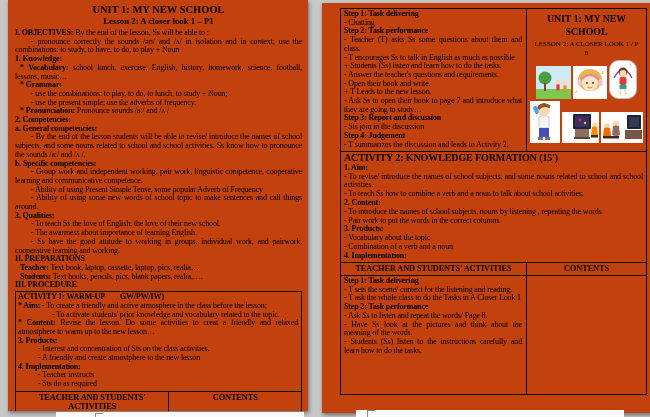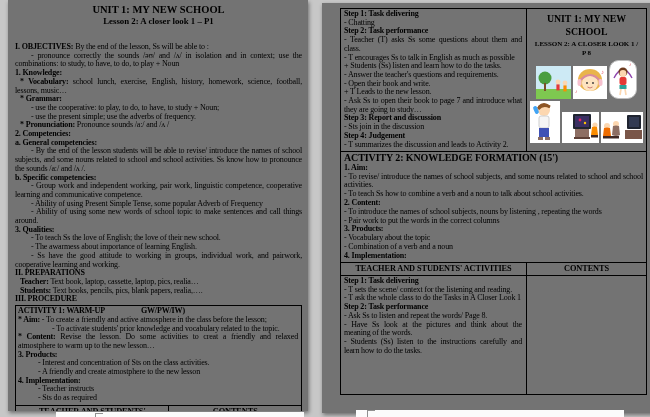--- a/index.html
+++ b/index.html
@@ -1,32 +1,32 @@
 <!DOCTYPE html>
 <html><head>
 <meta charset="utf-8">
 <style>
   html,body{margin:0;padding:0}
   body{width:650px;height:417px;background:#c7c7c7;position:relative;overflow:hidden;
        font-family:"Liberation Serif","DejaVu Serif",serif;color:#000}
-  .page{position:absolute;background:#737373;box-shadow:1px 2px 4px rgba(0,0,0,.45);
+  .page{position:absolute;background:#c2410c;box-shadow:1px 2px 4px rgba(0,0,0,.45);
         box-sizing:border-box;overflow:hidden}
   .page1{left:8px;top:0;width:300px;height:411px;padding:3px 6px 0 7px}
   .page2{left:322px;top:3px;width:356px;height:410px;padding:5px 5px 0 18px}
 
   .para{font-size:8px;line-height:8.7px;text-align:justify;letter-spacing:-0.15px}
   .para b{font-weight:bold}
   .ind{text-indent:16px}
   .indsm{text-indent:5px}
   .ind2{text-indent:34px}
   .ind2a{text-indent:20px}
-  .gap{margin-left:36px}
+  .gap{margin-left:15px}
 
   .title{font-weight:bold;font-size:10.5px;text-align:center;line-height:13px}
-  .subtitle{font-weight:bold;font-size:8.8px;text-align:center;line-height:11px;margin-bottom:16px}
+  .subtitle{font-weight:bold;font-size:8.8px;text-align:center;line-height:11px;margin-bottom:2px}
 
   .actbox{border:1px solid #000;margin-top:1px;padding:1px 3px 2px 2px}
   .thead{display:flex;border:1px solid #000;margin-top:-1px;font-weight:bold;text-align:center;
          font-size:8.3px;letter-spacing:-0.1px}
   .thead .c1{width:53.5%;border-right:1px solid #000;padding:1.5px 0 2px}
   .thead .c2{flex:1;padding:1.5px 0 2px}
 
   .bigtable{border:1px solid #000;width:307px;box-sizing:border-box}
   .trow{display:flex}
   .steps-cell{width:186px;border-right:1px solid #000;padding:1px 4px 2px 3px;box-sizing:border-box}
@@ -35,42 +35,42 @@
   .act2head{border-top:1px solid #000;font-weight:bold;font-size:10px;padding:1px 3px;
             letter-spacing:-0.1px;line-height:9.5px}
   .act2body{padding:0 3px 1px}
   .act2body .para{line-height:8.8px}
   .thead2{display:flex;border-top:1px solid #000;border-bottom:1px solid #000;font-weight:bold;
           text-align:center;font-size:8.3px;letter-spacing:-0.1px}
   .thead2 .c1{width:186px;border-right:1px solid #000;padding:1.5px 0 2px;box-sizing:border-box}
   .thead2 .c2{flex:1;padding:1.5px 0 2px}
 
   .ctitle{font-weight:bold;font-size:9.8px;text-align:center;line-height:12.5px;margin-top:2px;padding:0 8px}
-  .clesson{font-weight:bold;font-size:7px;text-align:center;line-height:8.5px;margin:2px 6px 3px}
+  .clesson{font-weight:normal;font-size:7px;text-align:center;line-height:8.5px;margin:2px 6px 3px}
   .imgs{display:flex;flex-wrap:wrap;justify-content:center;align-items:flex-end;gap:2px;padding:0 1px}
   .fig{display:block}
 
   .sliver{position:absolute;background:#fbfbfb}
   .sliverA{left:56px;top:412px;width:248px;height:5px}
   .sliverB{left:356px;top:410px;width:268px;height:7px}
   .mark{position:absolute;width:7px;height:6px;border-left:1px solid #909090;border-top:1px solid #909090}
 </style>
 </head>
 <body>
 
 <div class="page page1">
   <div class="title">UNIT 1: MY NEW SCHOOL</div>
   <div class="subtitle">Lesson 2: A closer look 1 – P1</div>
   <div>
       <div class="para"><b>I. OBJECTIVES:</b> By the end of the lesson, Ss will be able to :</div>
       <div class="para ind">- pronounce correctly the sounds /əʊ/ and /ʌ/ in isolation and in context; use the combinations: to study, to have, to do, to play + Noun</div>
       <div class="para"><b>1. Knowledge:</b></div>
       <div class="para indsm"><b>* Vocabulary:</b> school lunch, exercise, English, history, homework, science, football, lessons, music…</div>
       <div class="para indsm"><b>* Grammar:</b></div>
-      <div class="para ind">- use the cooperative: to play, to do, to have, to study + Noun;</div>
+      <div class="para ind">- use the combinations: to play, to do, to lunch, to study + Noun;</div>
       <div class="para ind">- use the present simple; use the adverbs of frequency.</div>
       <div class="para indsm"><b>* Pronunciation:</b> Pronounce sounds /a:/ and /ʌ /</div>
       <div class="para"><b>2. Competencies:</b></div>
       <div class="para"><b>a. General competencies:</b></div>
       <div class="para ind">- By the end of the lesson students will be able to revise/ introduce the names of school subjects, and some nouns related to school and school activities. Ss know how to pronounce the sounds /a:/ and /ʌ /.</div>
       <div class="para"><b>b. Specific competencies:</b></div>
       <div class="para ind">- Group work and independent working, pair work, linguistic competence, cooperative learning and communicative competence.</div>
       <div class="para ind">- Ability of using Present Simple Tense, some popular Adverb of Frequency</div>
       <div class="para ind">- Ability of using some new words of school topic to make sentences and call things around.</div>
       <div class="para"><b>3. Qualities:</b></div>

